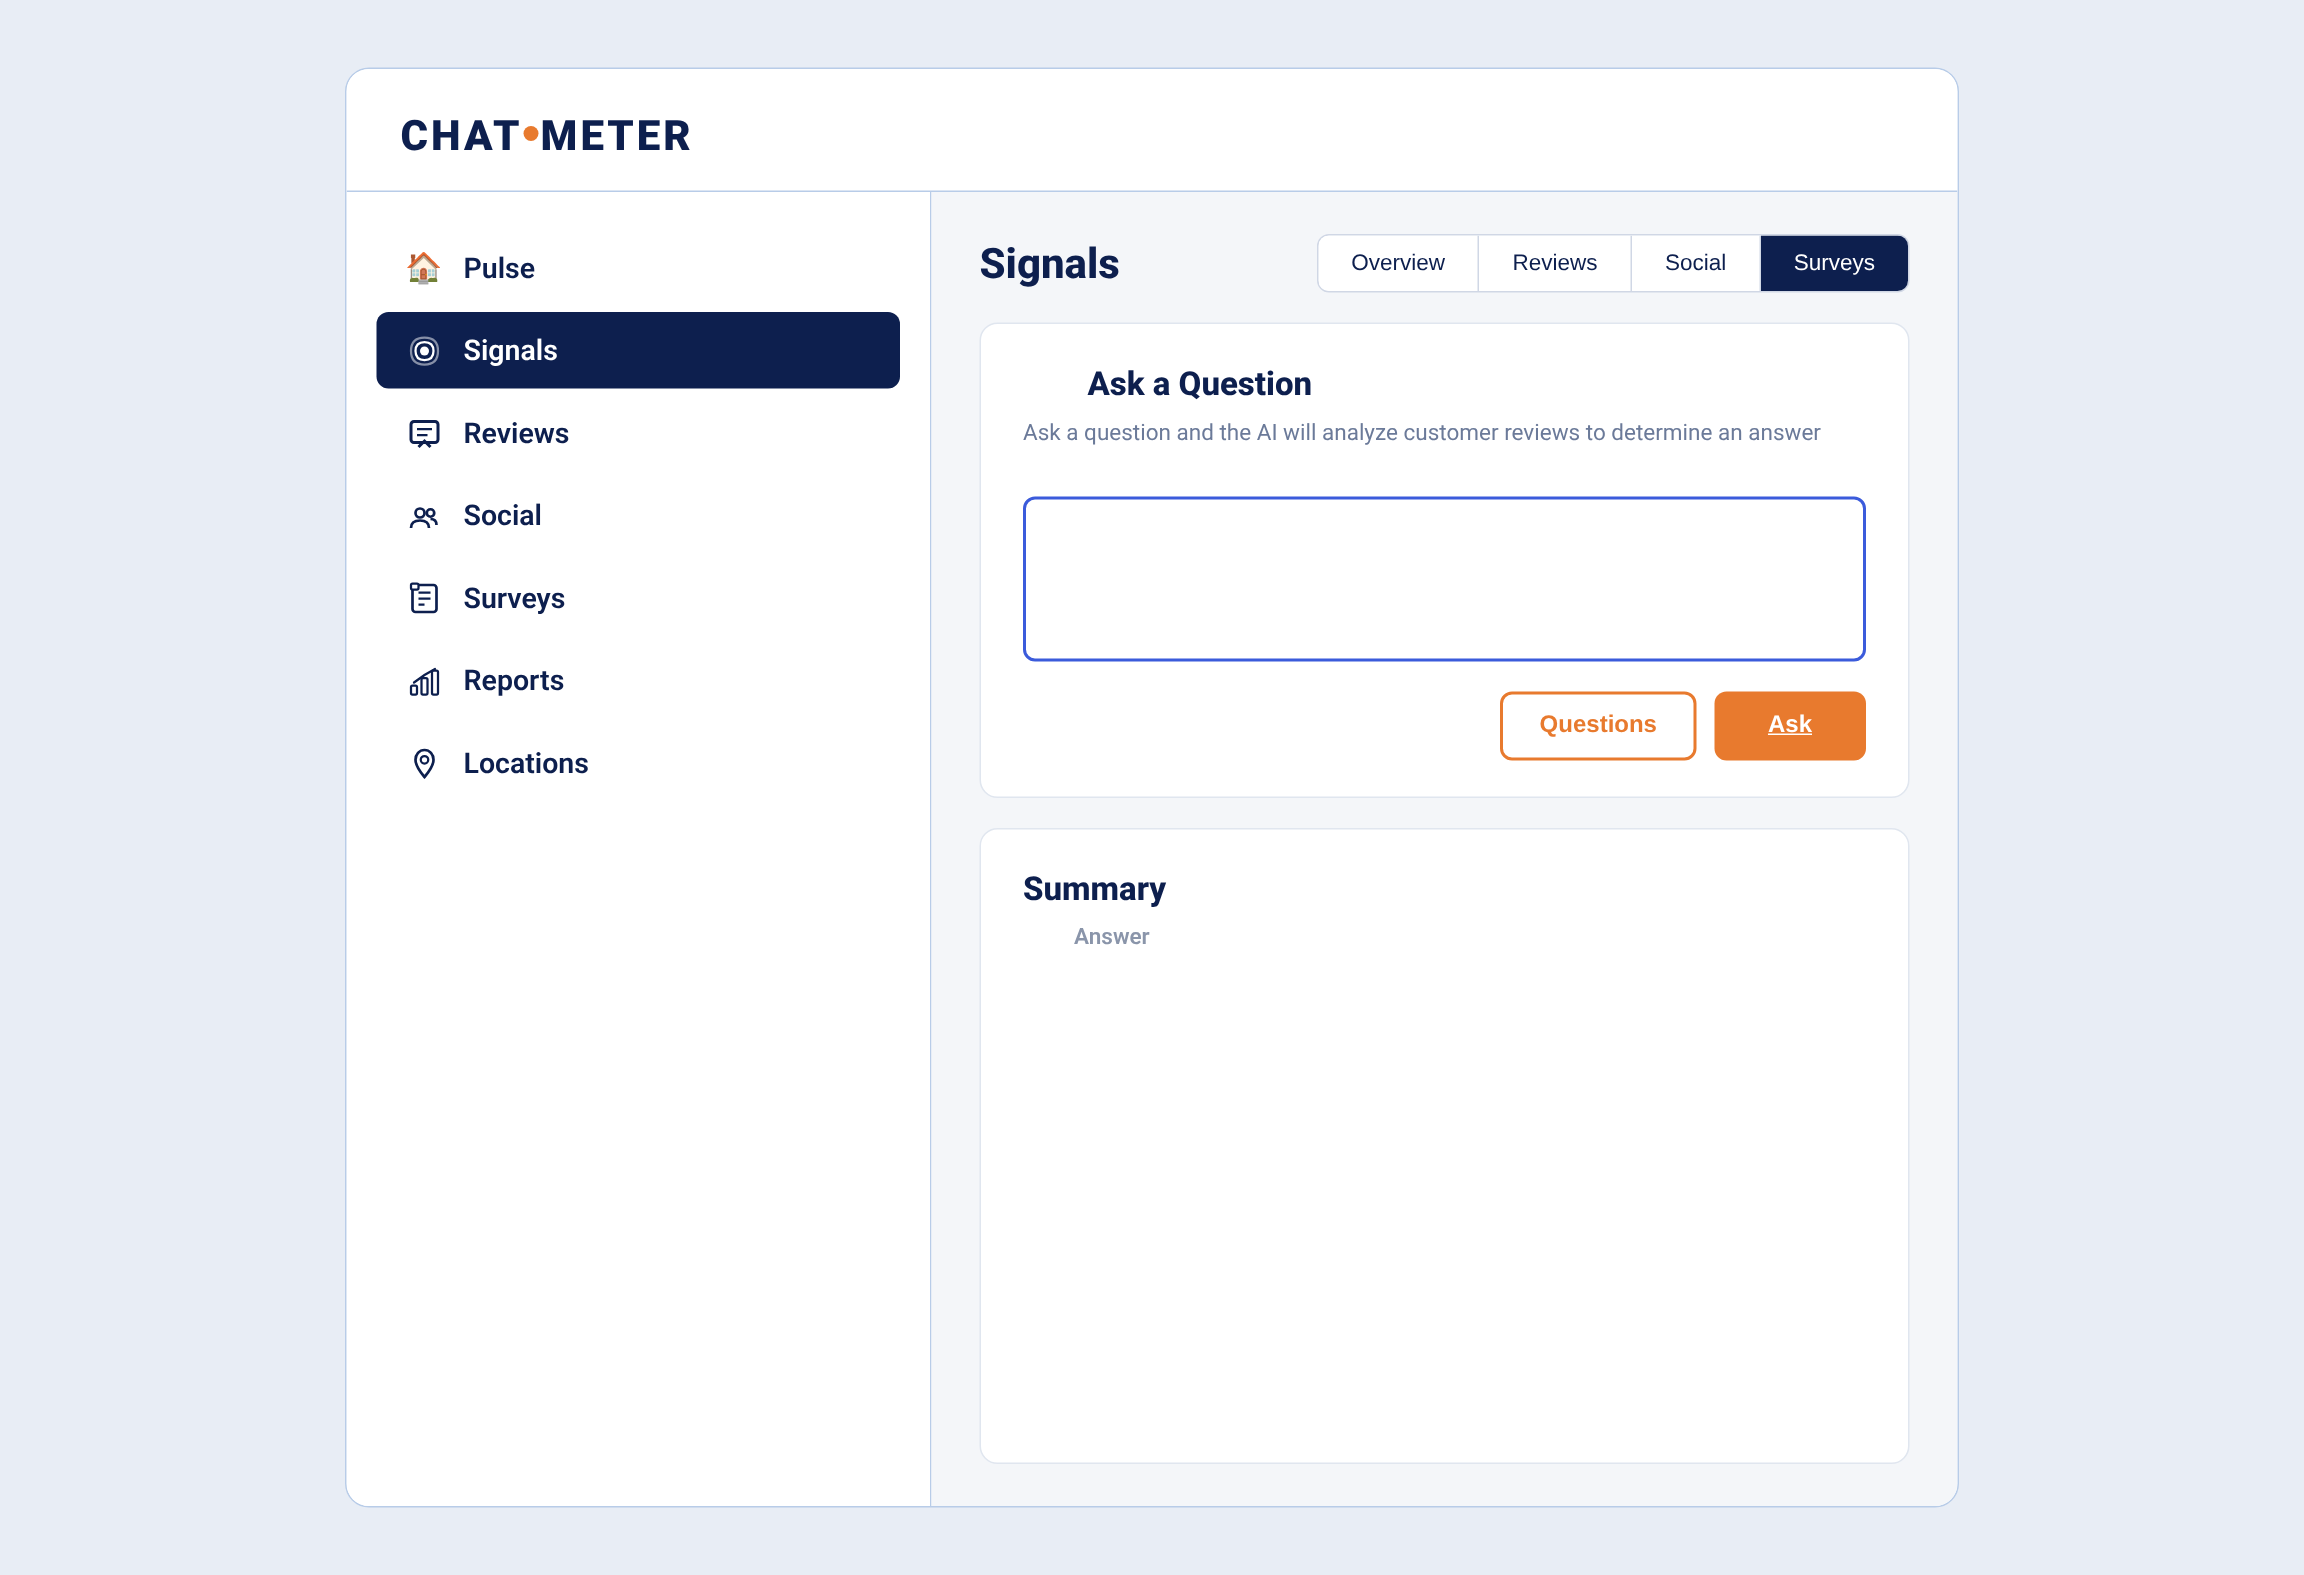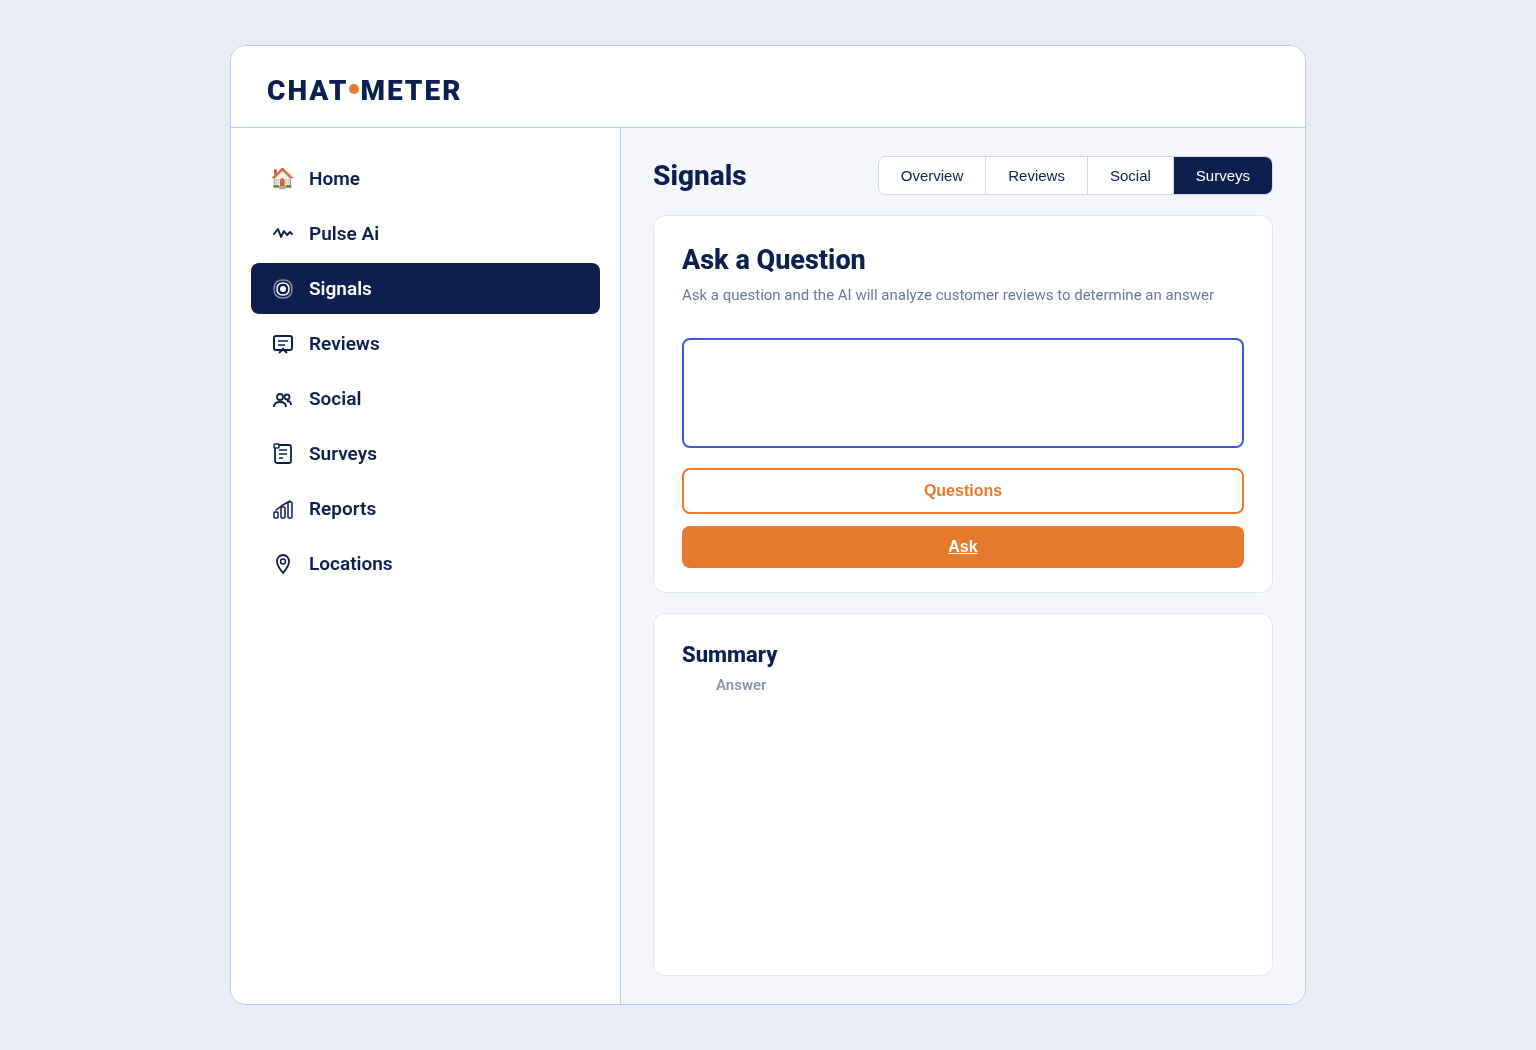--- a/index.html
+++ b/index.html
@@ -166,24 +166,25 @@
 
     
     .card {
       background: #ffffff;
       border-radius: 12px;
       padding: 28px 28px 24px 28px;
       border: 1px solid #e0e6ef;
     }
 
     .card-title {
-      font-size: 27px;
+      font-size: 22px;
       font-weight: 800;
       color: #0d1f4e;
       margin-bottom: 10px;
+      margin-left: 43px;
     }
 
     .card-subtitle {
       font-size: 15px;
       color: #6b7a99;
       margin-bottom: 34px;
     }
 
     .question-textarea {
       width: 100%;
@@ -197,21 +198,20 @@
       outline: none;
       font-family: inherit;
       background: #ffffff;
     }
 
     .card-actions {
       display: flex;
       justify-content: flex-end;
       gap: 12px;
       margin-top: 16px;
-      flex-direction: column;
     }
 
     .btn-questions {
       padding: 12px 24px;
       border: 2px solid #e87a2e;
       border-radius: 8px;
       background: transparent;
       color: #e87a2e;
       font-size: 16px;
       font-weight: 600;
@@ -267,31 +267,23 @@
         <span class="logo-text">METER</span>
     </div>
   </div>
 
   <div class="main-layout">
 
     <nav class="sidebar">
 
       <div class="sidebar-item">
         <span class="icon">🏠</span>
-        <span>Home</span>
-      </div>
-
-      <div class="sidebar-item">
-        <span class="icon">
-          <svg width="22" height="22" viewBox="0 0 22 22" fill="none">
-            <polyline points="2,11 6,6 9,14 12,8 15,12 18,9 20,11" stroke="#0d1f4e" stroke-width="2" fill="none" stroke-linecap="round" stroke-linejoin="round"></polyline>
-          </svg>
-        </span>
-        <span>Pulse Ai</span>
-      </div>
+        <span>Pulse</span>
+      </div>
+
 
       <div class="sidebar-item active">
         <span class="icon">
           <svg width="22" height="22" viewBox="0 0 22 22" fill="none">
             <circle cx="11" cy="11" r="3" fill="white"></circle>
             <path d="M5 11 Q5 5 11 5 Q17 5 17 11 Q17 17 11 17 Q5 17 5 11" stroke="white" stroke-width="1.5" fill="none"></path>
             <path d="M2 11 Q2 2 11 2 Q20 2 20 11 Q20 20 11 20 Q2 20 2 11" stroke="white" stroke-width="1.5" fill="none" opacity="0.5"></path>
           </svg>
         </span>
         <span>Signals</span>

